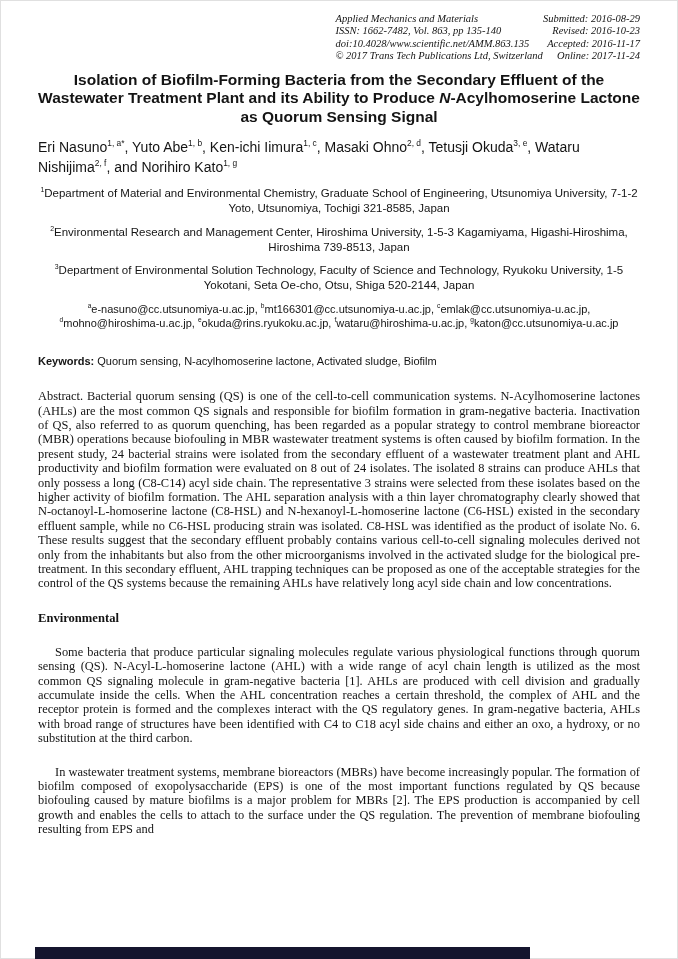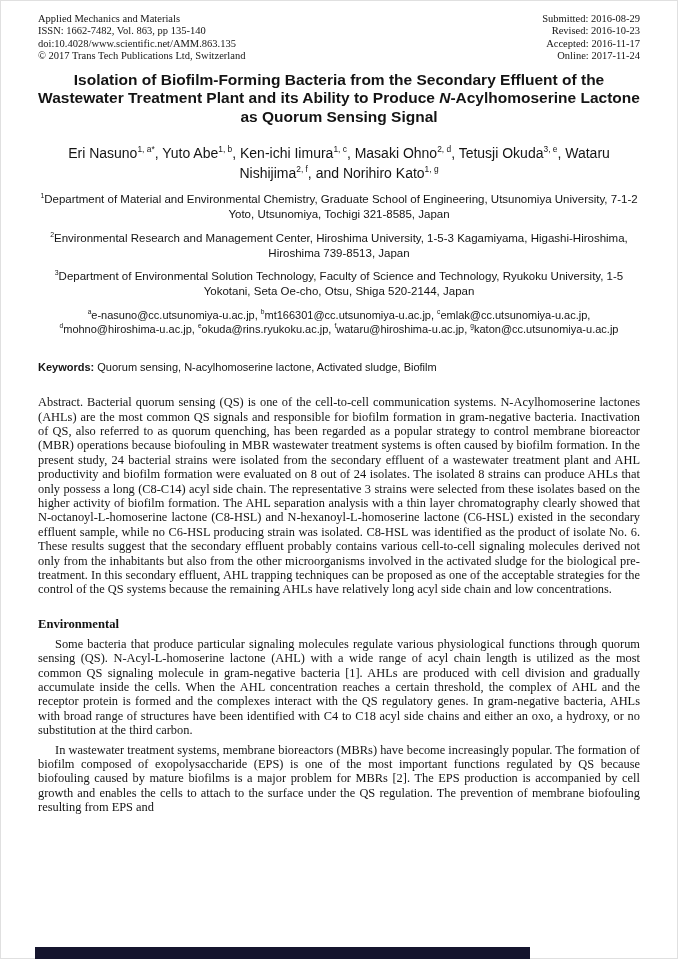--- a/index.html
+++ b/index.html
@@ -11,40 +11,41 @@
     background: #ffffff;
     color: #141414;
     font-family: "Liberation Serif", serif;
     overflow: hidden;
     box-shadow: inset 0 0 0 1px #e0e0e0;
   }
   .inner { padding: 13px 38px 0 38px; }
 
   .header {
     display: flex;
-    justify-content: space-between;
+    justify-content: flex-end;
+    font-style: italic;
     font-size: 10.5px;
     line-height: 1.18;
   }
   .header-right { text-align: right; }
 
   .title {
     font-family: "Liberation Sans", sans-serif;
     font-weight: bold;
     font-size: 15.5px;
     line-height: 1.22;
     text-align: center;
     margin-top: 8px;
   }
   .authors {
     font-family: "Liberation Sans", sans-serif;
     font-size: 14px;
     line-height: 1.4;
-    text-align: center;
-    margin-top: 17px;
+    text-align: left;
+    margin-top: 11px;
   }
   sup { font-size: 0.6em; line-height: 0; }
 
   .affiliations { margin-top: 2px; }
   .affiliation {
     font-family: "Liberation Sans", sans-serif;
     font-size: 11.5px;
     line-height: 1.28;
     text-align: center;
     margin-top: 9px;
@@ -75,21 +76,21 @@
   .section-heading {
     font-size: 12.6px;
     font-weight: bold;
     margin-top: 20px;
   }
   .para {
     font-size: 12.4px;
     line-height: 1.16;
     text-align: justify;
     text-indent: 17px;
-    margin: 5px 0 0 0;
+    margin: 19px 0 0 0;
   }
 
   .footer-bar {
     position: absolute;
     left: 35px;
     bottom: 0;
     width: 495px;
     height: 12px;
     background: #15152e;
   }

